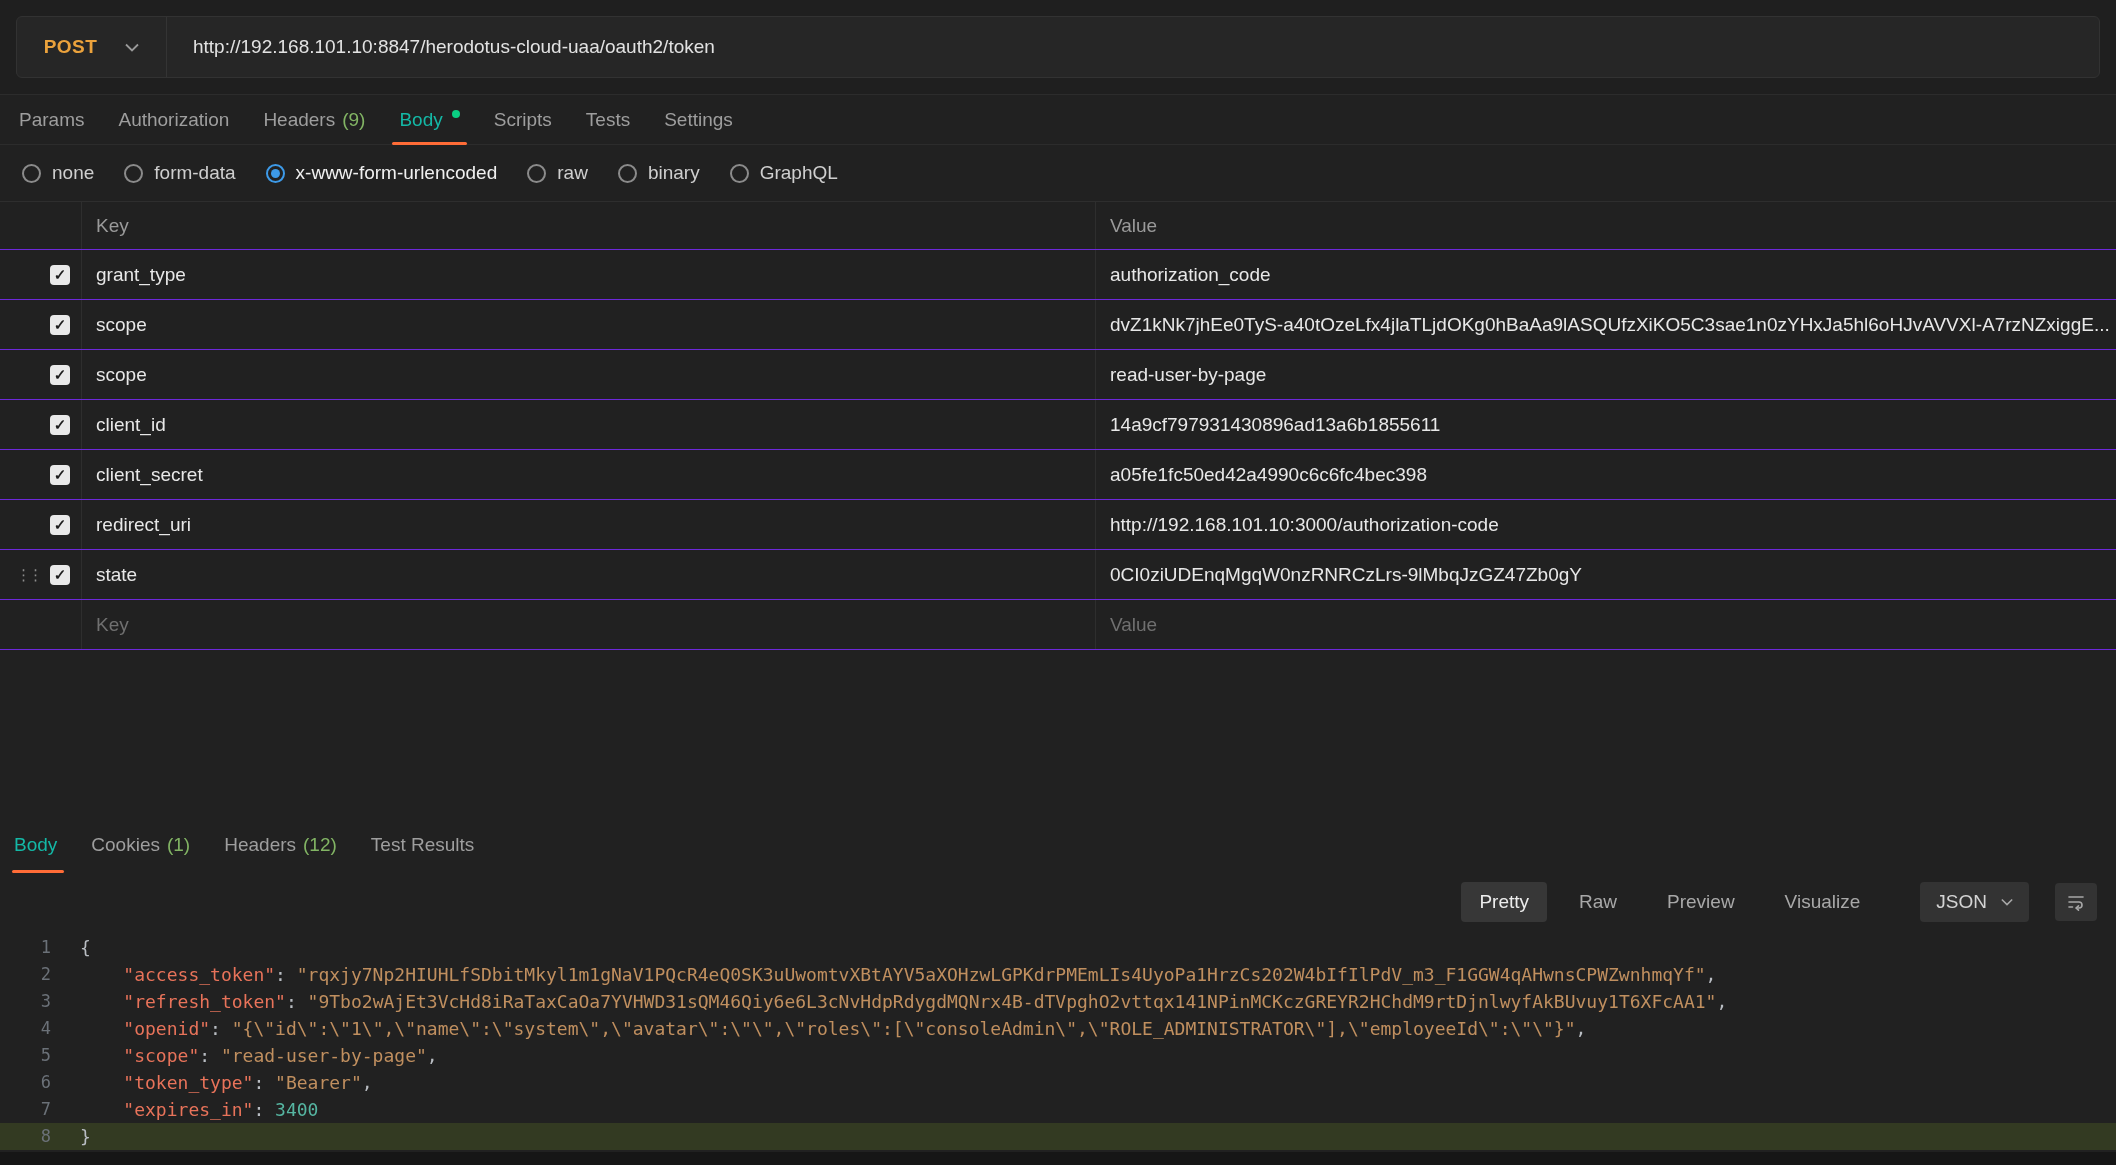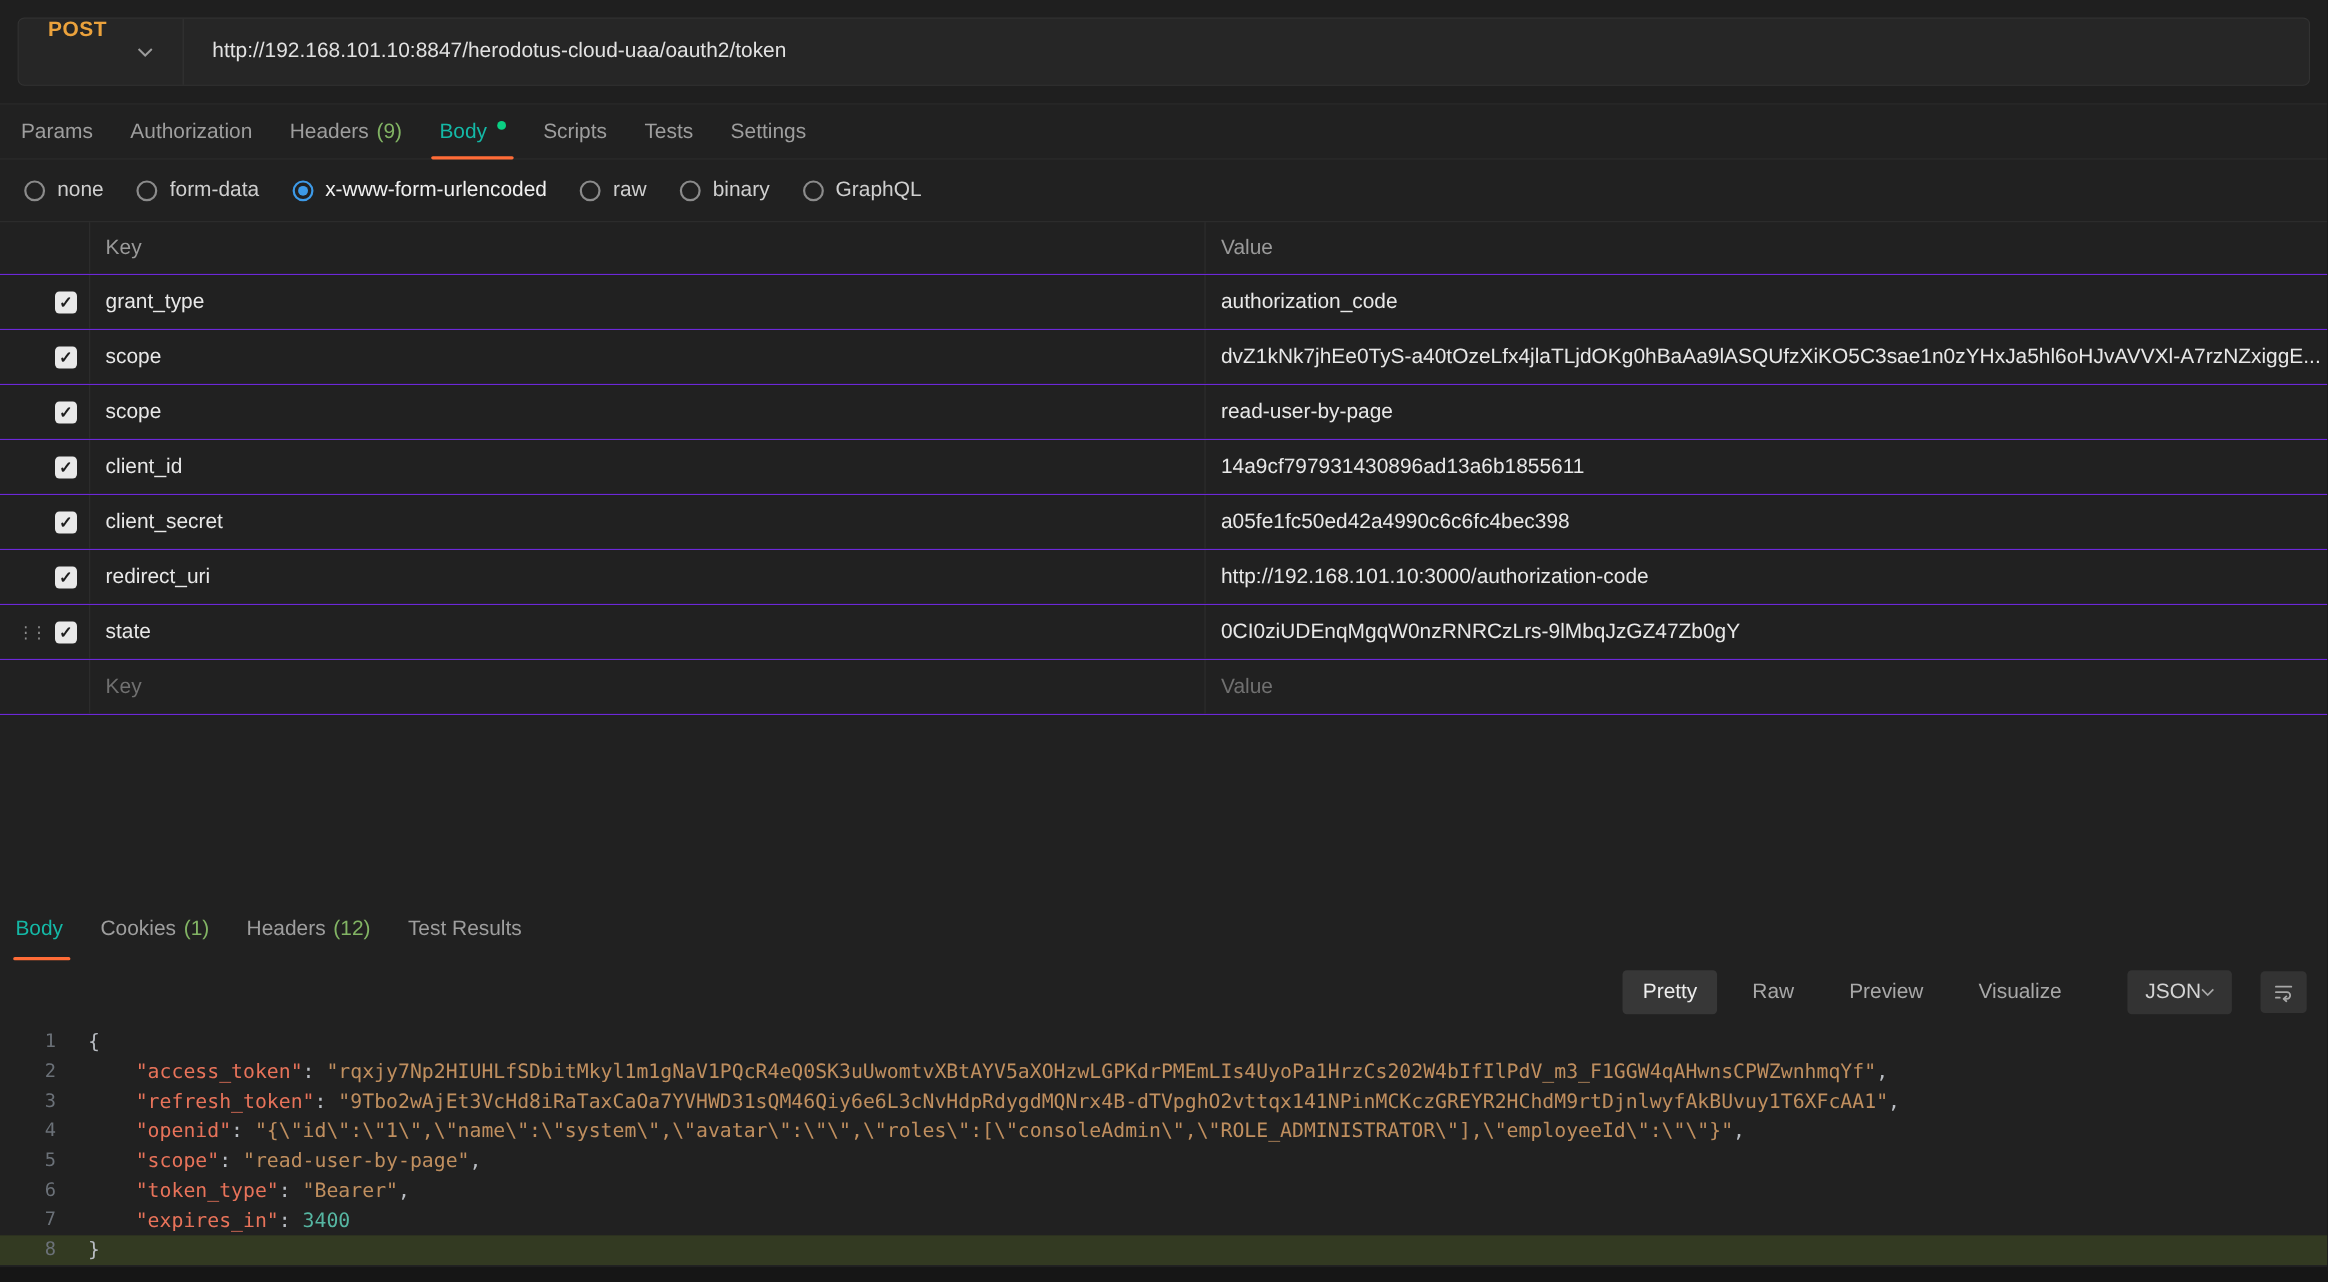--- a/index.html
+++ b/index.html
@@ -3,21 +3,21 @@
 <meta charset="utf-8">
 <style>
   * { margin:0; padding:0; box-sizing:border-box; }
   html,body { background:#1a1a1a; }
   body { font-family:"Liberation Sans", sans-serif; }
   .app { width:2116px; height:1165px; background:#212121; color:#e8e8e8; overflow:hidden; position:relative; }
 
   
   .url-bar { height:95px; display:flex; align-items:center; padding:0 16px; background:#1f1f1f; border-bottom:1px solid #2c2c2c; }
   .input-group { flex:1; height:62px; display:flex; align-items:stretch; background:#262626; border:1px solid #323232; border-radius:6px; }
-  .method { display:flex; justify-content:center; gap:28px; min-width:150px; padding:0 22px; border-right:1px solid #343434; cursor:pointer; }
+  .method { display:flex; align-items:center; justify-content:center; gap:28px; min-width:150px; padding:0 22px; border-right:1px solid #343434; cursor:pointer; }
   .method-label { color:#eba23c; font-weight:700; font-size:19px; letter-spacing:.5px; }
   .url-field { flex:1; display:flex; align-items:center; padding:0 26px; font-size:19px; color:#e2e2e2; }
 
   
   .tabs-row { display:flex; align-items:stretch; }
   .req-tabs { height:50px; padding:0 0 0 2px; border-bottom:1px solid #2c2c2c; }
   .tab { display:flex; align-items:center; padding:0 17px; font-size:19px; color:#9e9e9e; position:relative; cursor:pointer; }
   .tab.active { color:#14b8a6; }
   .tab.active::after { content:''; position:absolute; left:10px; right:10px; bottom:-1px; height:3px; background:#ff6c37; border-radius:2px; }
   .count { color:#82b464; margin-left:7px; }
@@ -45,21 +45,21 @@
   .spacer { height:168px; }
 
   
   .resp-tabs { height:54px; padding-left:2px; }
   .resp-tabs .tab:first-child { padding-left:12px; }
 
   
   .resp-toolbar { height:44px; margin-top:8px; display:flex; align-items:center; padding:0 19px;justify-content:flex-end; }
   .view-tab { padding:9px 18px; font-size:19px; color:#a8a8a8; border-radius:4px; cursor:pointer; margin-right:14px; }
   .view-tab.active { background:#373737; color:#ededed; }
-  .fmt-select { margin-left:28px; background:#333333; border-radius:4px; padding:9px 16px; display:flex; align-items:center; color:#d4d4d4; font-size:19px; cursor:pointer; }
+  .fmt-select { margin-left:28px; background:#333333; border-radius:4px; padding:9px 16px; display:flex; align-items:center; gap:14px; color:#d4d4d4; font-size:19px; cursor:pointer; }
   .icon-btn { margin-left:26px; width:42px; height:38px; background:#333333; border-radius:4px; display:flex; align-items:center; justify-content:center; cursor:pointer; }
 
   
   .code-area { margin-top:10px; font-family:"DejaVu Sans Mono", monospace; font-size:18px; }
   .code-line { display:flex; height:27px; line-height:27px; }
   .code-line.hl { background:#333a22; }
   .gutter { flex:0 0 72px; text-align:right; padding-right:21px; color:#6b7178; font-size:17px; }
   .code-text { white-space:pre; padding-left:8px; color:#c6cad0; }
   .tok-key { color:#e8735a; }
   .tok-str { color:#c08f5f; }

